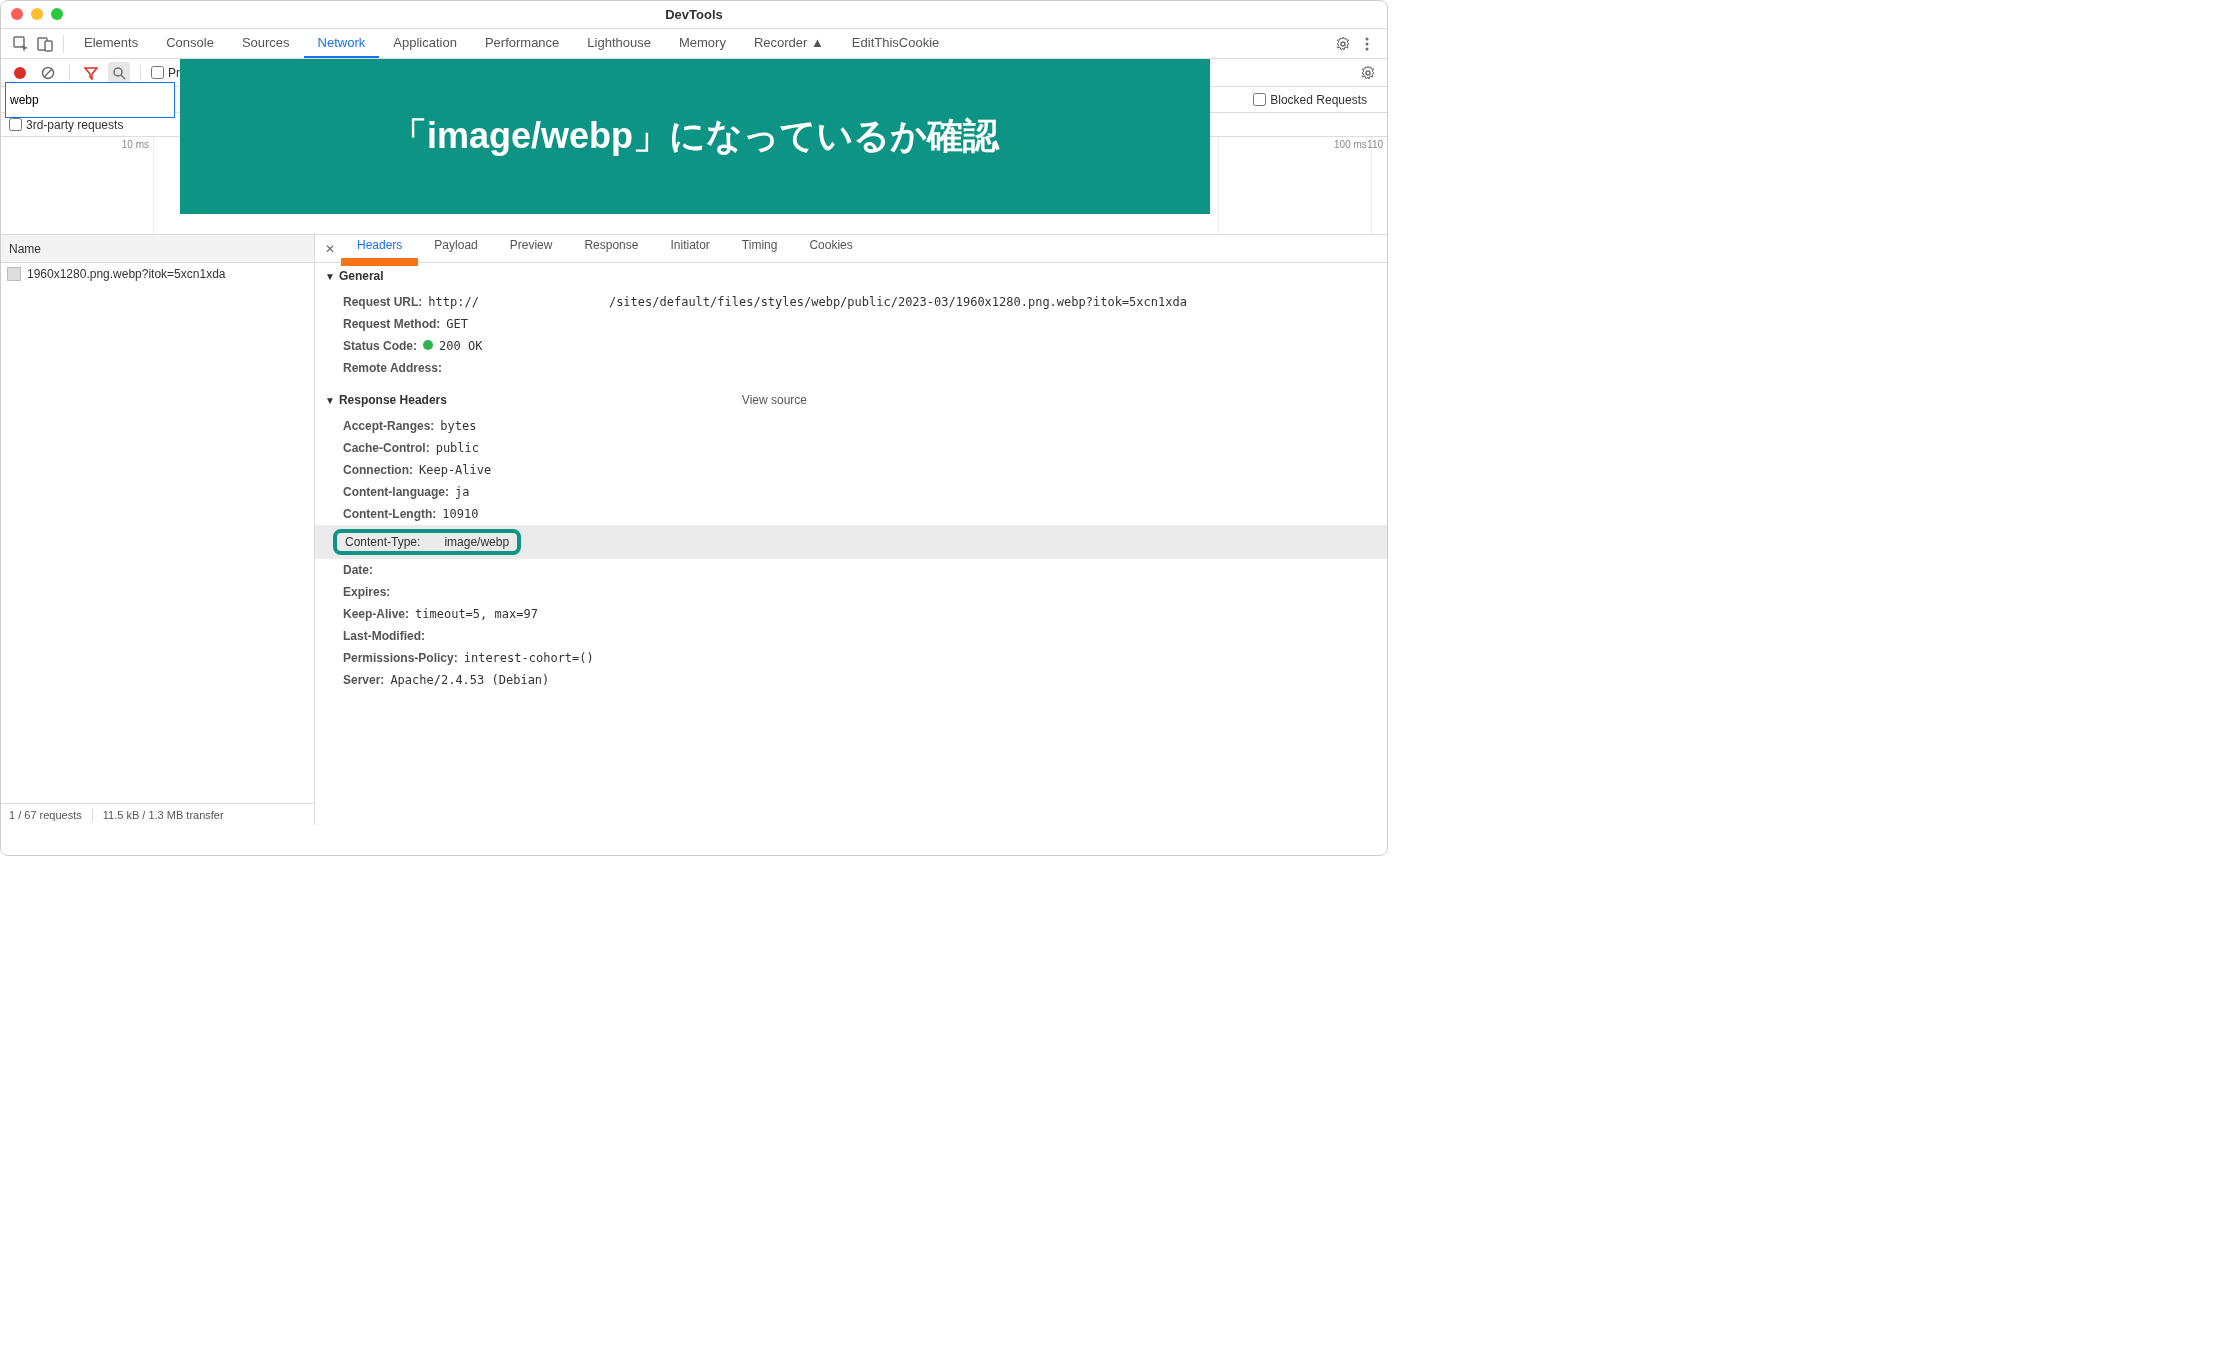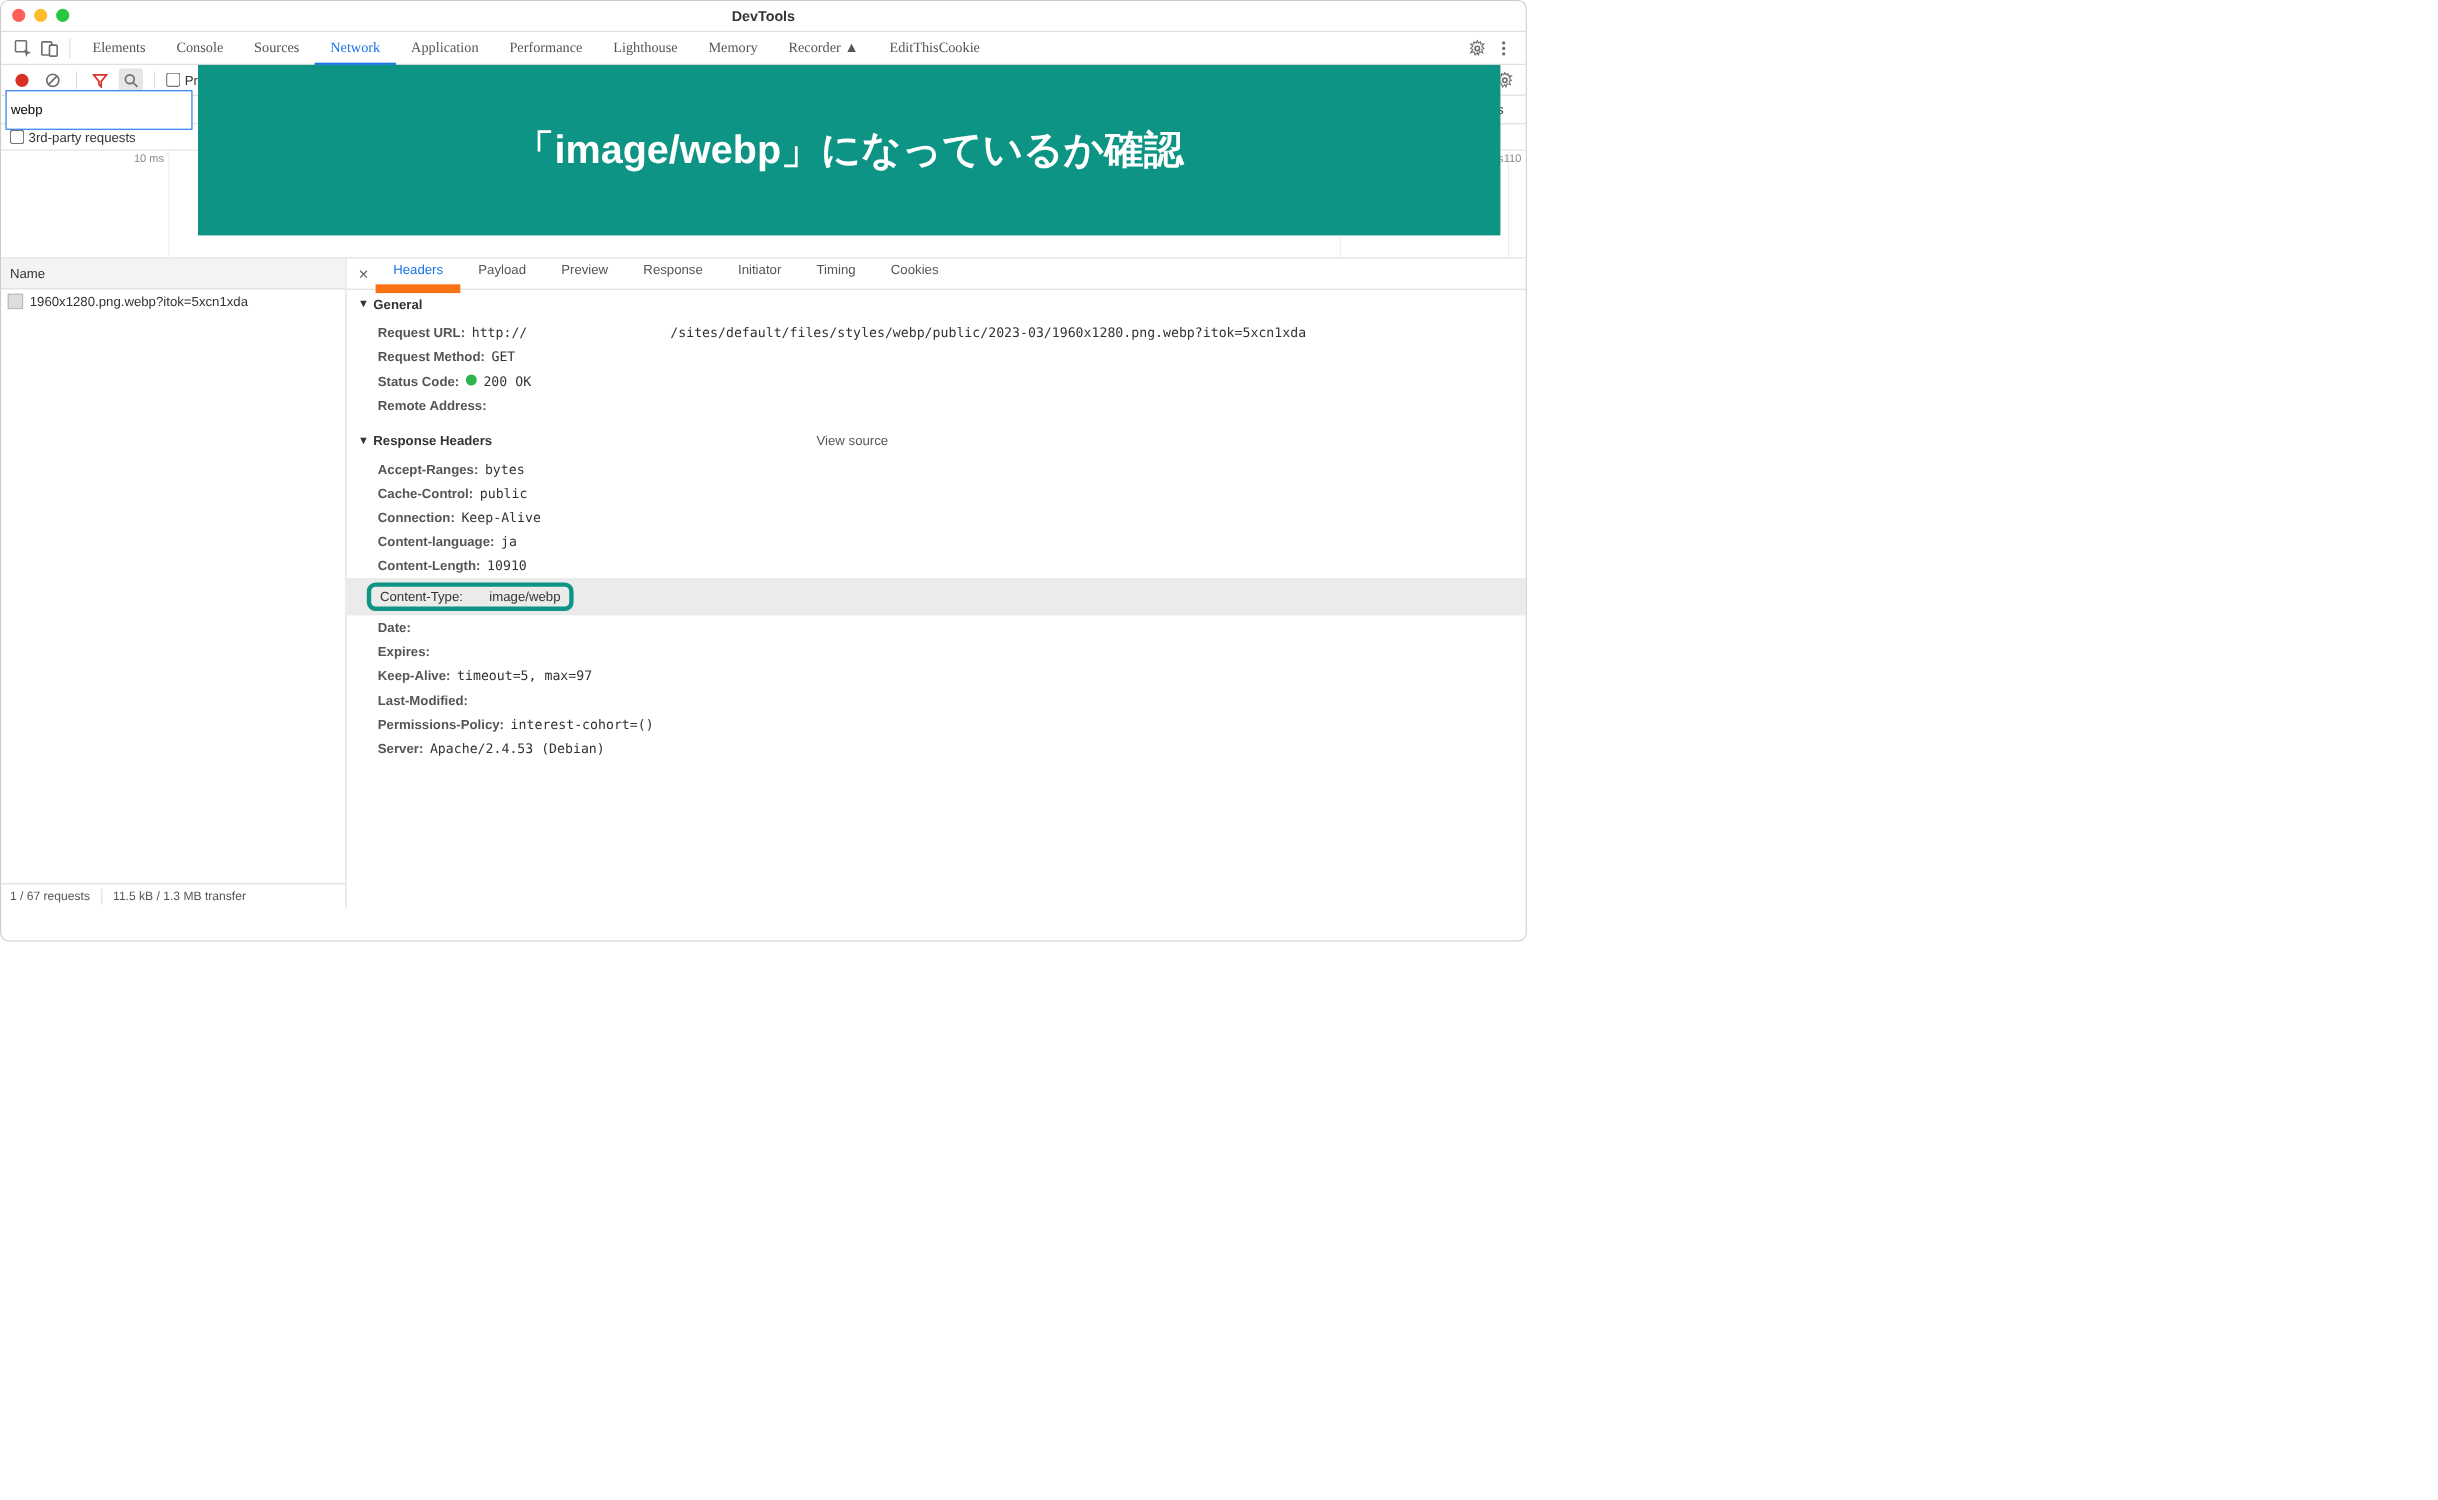--- a/index.html
+++ b/index.html
@@ -40,21 +40,20 @@
 .title { font-weight: 600; font-size: 13px; }
 
 .tabbar {
   height: 30px;
   display: flex;
   align-items: center;
   border-bottom: 1px solid #dcdcdc;
   padding: 0 8px;
   gap: 0;
   font-size: 13px;
-  font-family: Liberation Serif, serif;
 }
 .tabbar .tool-icon {
   width: 24px; height: 24px;
   display: flex;
   align-items: center;
   justify-content: center;
   color: #6e6e6e;
 }
 .tabbar .sep {
   width: 1px; height: 18px;
@@ -143,21 +142,21 @@
   right: 4px;
   font-size: 10px;
   color: #888;
   margin-left: 48px;
 }
 
 .overlay-banner {
   position: absolute;
   left: 180px;
   top: 59px;
-  width: 1184px;
+  width: 1030px;
   height: 155px;
   background: #0d9484;
   color: #fff;
   display: flex;
   align-items: center;
   justify-content: center;
   font-size: 36px;
   font-weight: 600;
   z-index: 100;
 }

